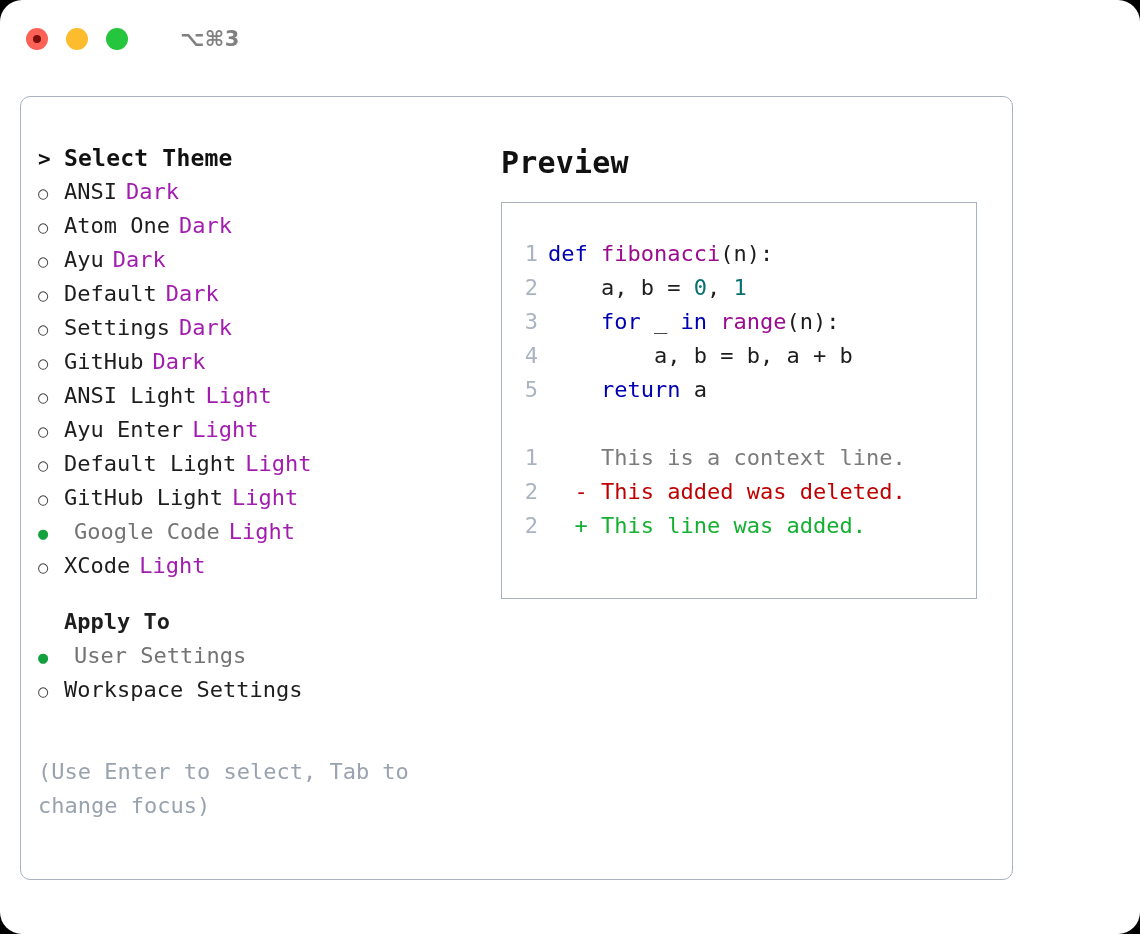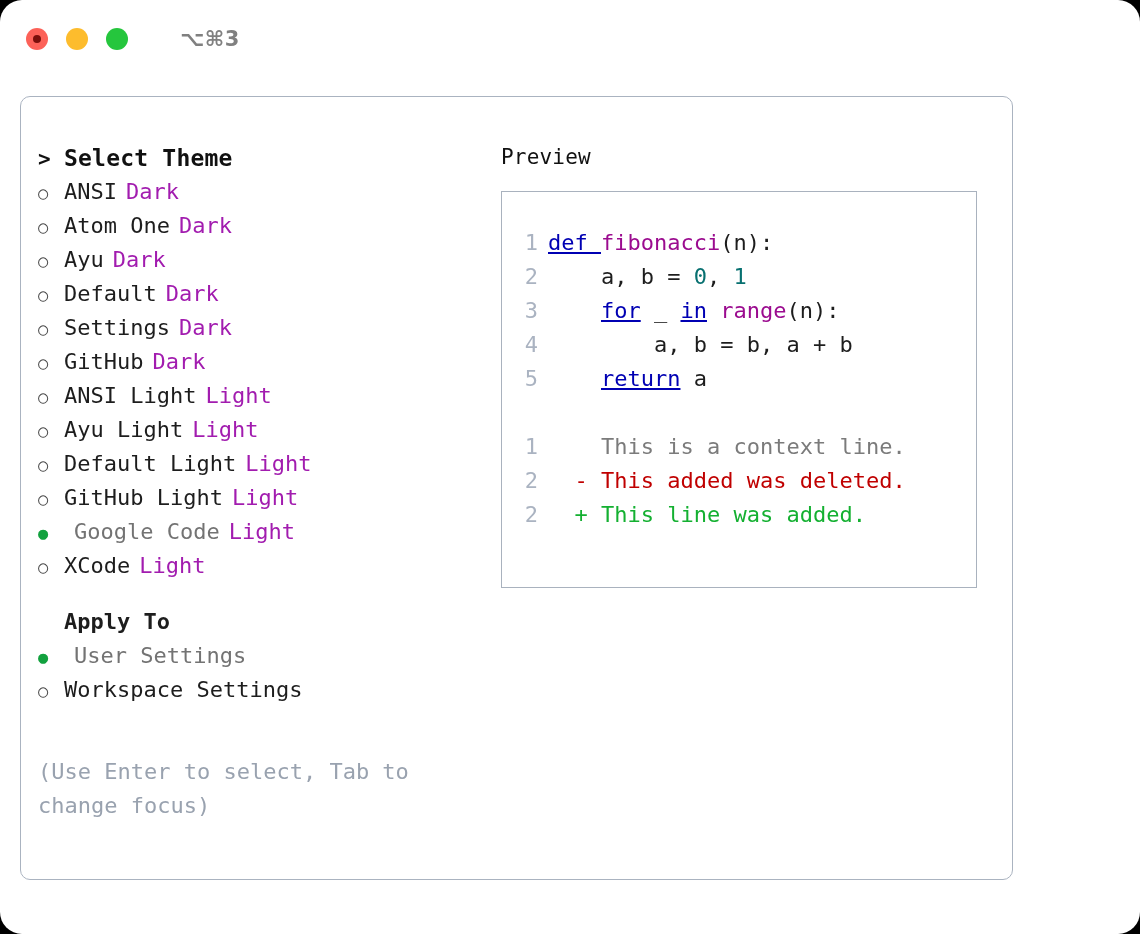--- a/index.html
+++ b/index.html
@@ -143,22 +143,22 @@
   }
 
   
   .right {
     position: absolute;
     left: 480px;
     top: 48px;
     width: 500px;
   }
   .preview-title {
-    font-size: 21px;
-    font-weight: 400;
+    font-size: 30px;
+    font-weight: 700;
     color: #111111;
     letter-spacing: 0.2px;
   }
   .preview-box {
     margin-top: 22px;
     width: 476px;
     height: 397px;
     border: 1.6px solid #a9b2be;
     box-sizing: border-box;
     background: #ffffff;
@@ -174,21 +174,21 @@
   .lnum {
     flex: 0 0 36px;
     width: 36px;
     text-align: right;
     color: #aab3c1;
     padding-right: 10px;
     box-sizing: content-box;
   }
   .ctext { color: #1d1d1d; }
 
-  .kw   { color: #0000b3; text-decoration: underline; }
+  .kw   { color: #0000b3; }
   .fn   { color: #9b0b8f; }
   .num  { color: #077070; }
   .pun  { color: #1d1d1d; }
 
   .diff-gap { height: 34px; }
   .d-ctx { color: #7b7b7b; }
   .d-del { color: #c00000; }
   .d-add { color: #14b031; }
 </style>
 </head>
@@ -216,21 +216,21 @@
         </div>
 
         <div id="theme-list">
             <div class="row"><span class="marker bullet-off">○</span><span class="lbl">ANSI</span><span class="tag">Dark</span></div>
             <div class="row"><span class="marker bullet-off">○</span><span class="lbl">Atom One</span><span class="tag">Dark</span></div>
             <div class="row"><span class="marker bullet-off">○</span><span class="lbl">Ayu</span><span class="tag">Dark</span></div>
             <div class="row"><span class="marker bullet-off">○</span><span class="lbl">Default</span><span class="tag">Dark</span></div>
             <div class="row"><span class="marker bullet-off">○</span><span class="lbl">Settings</span><span class="tag">Dark</span></div>
             <div class="row"><span class="marker bullet-off">○</span><span class="lbl">GitHub</span><span class="tag">Dark</span></div>
             <div class="row"><span class="marker bullet-off">○</span><span class="lbl">ANSI Light</span><span class="tag">Light</span></div>
-            <div class="row"><span class="marker bullet-off">○</span><span class="lbl">Ayu Light</span><span class="tag">Light</span></div>
+            <div class="row"><span class="marker bullet-off">○</span><span class="lbl">Ayu Enter</span><span class="tag">Light</span></div>
             <div class="row"><span class="marker bullet-off">○</span><span class="lbl">Default Light</span><span class="tag">Light</span></div>
             <div class="row"><span class="marker bullet-off">○</span><span class="lbl">GitHub Light</span><span class="tag">Light</span></div>
             <div class="row"><span class="marker bullet-on">●</span><span class="lbl sel">Google Code</span><span class="tag">Light</span></div>
             <div class="row"><span class="marker bullet-off">○</span><span class="lbl">XCode</span><span class="tag">Light</span></div>
           </div>
 
         <div class="spacer-sm"></div>
 
         <div class="row">
           <span class="marker"></span>

